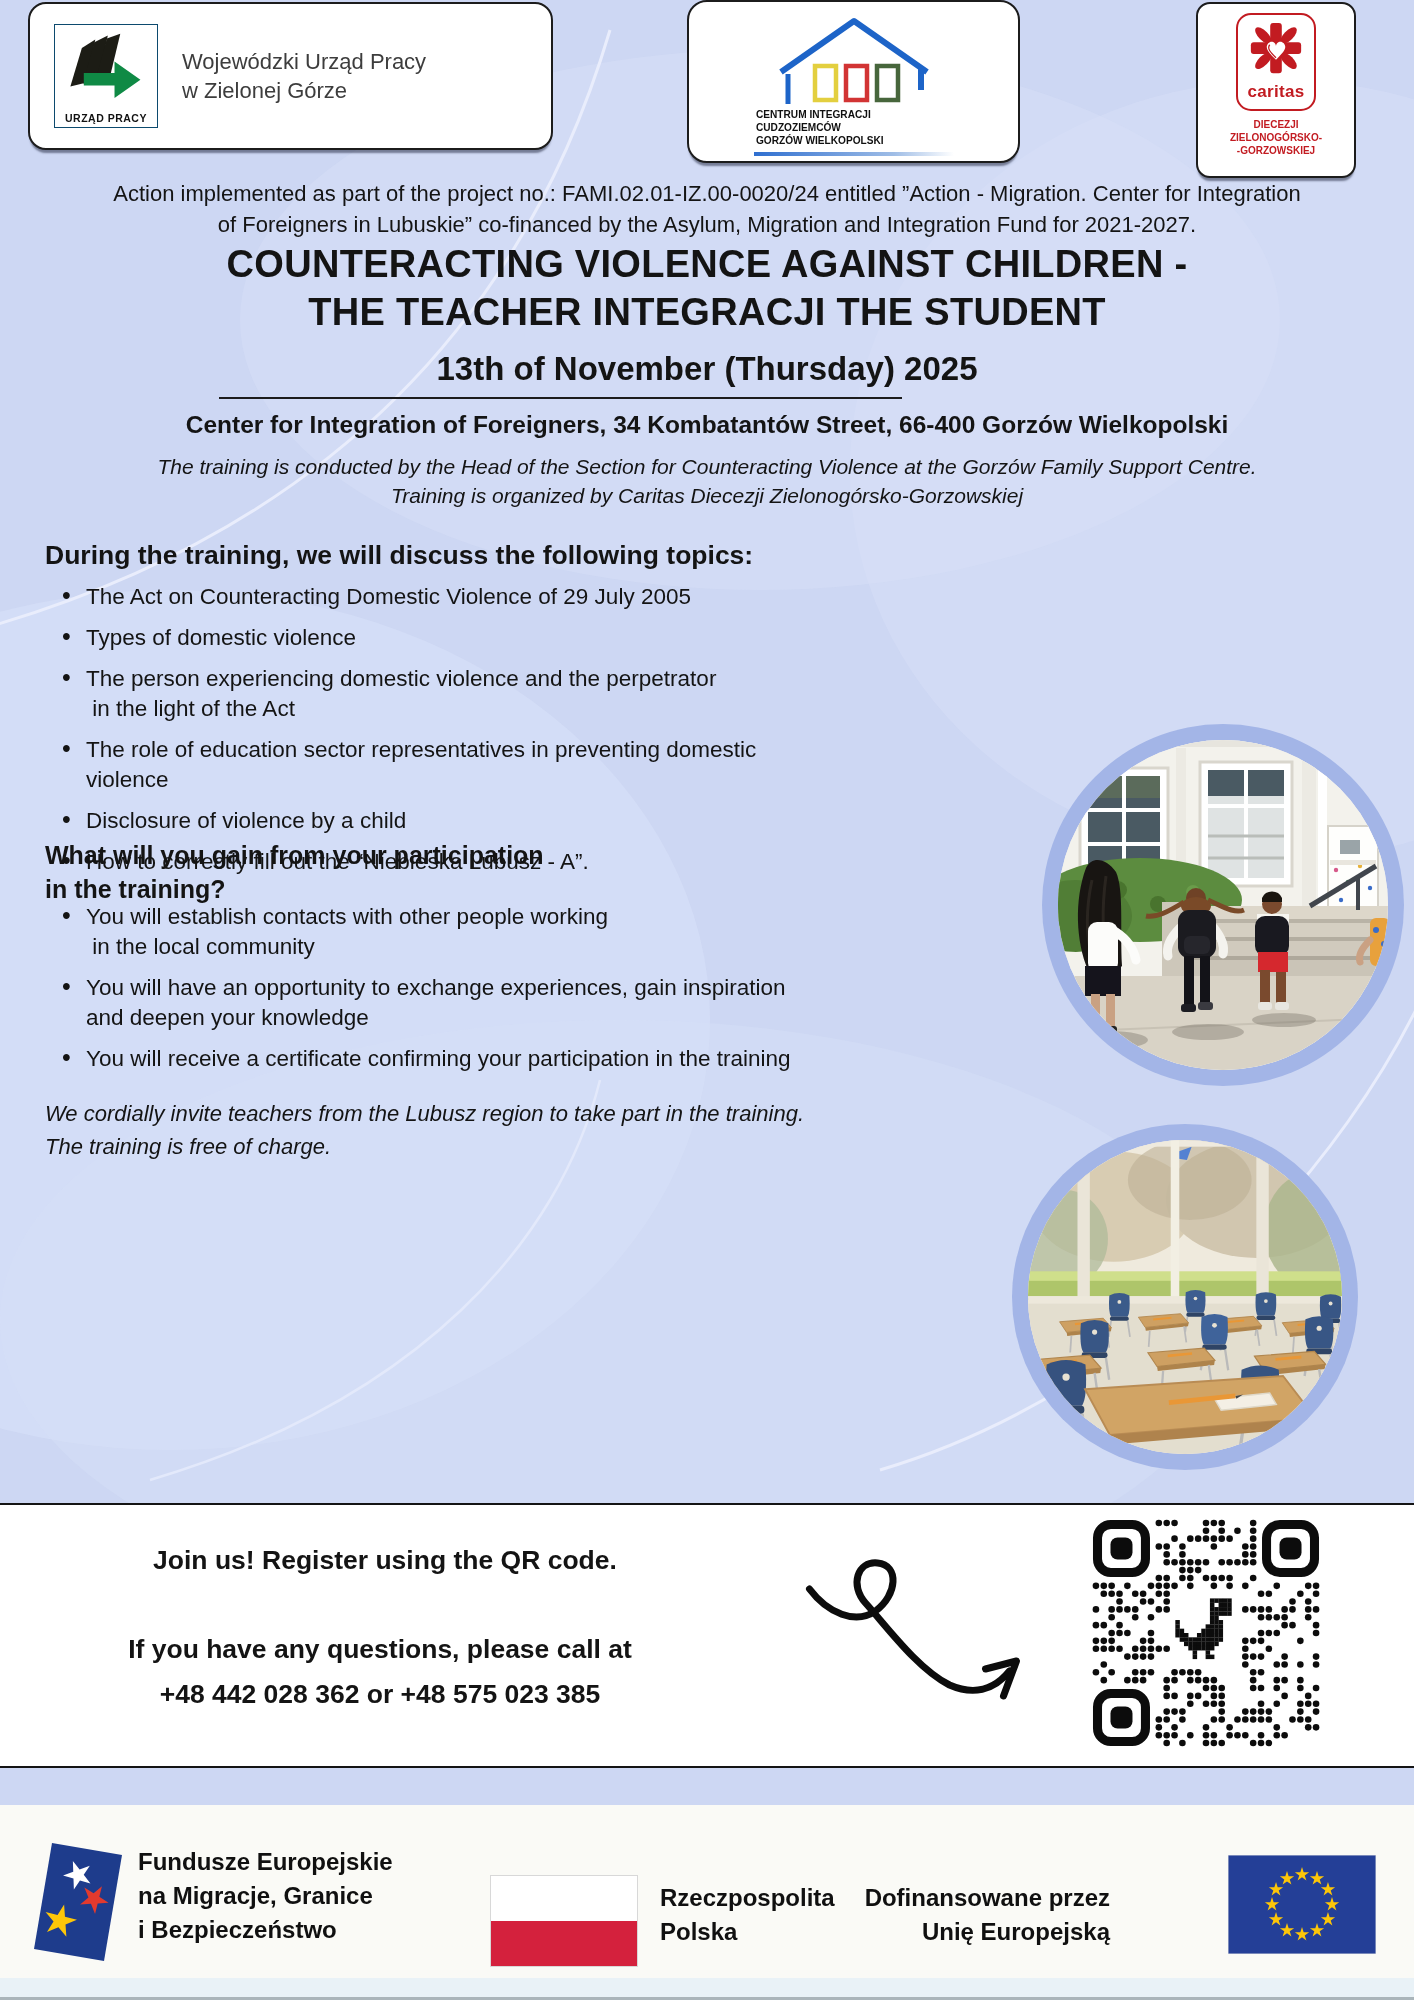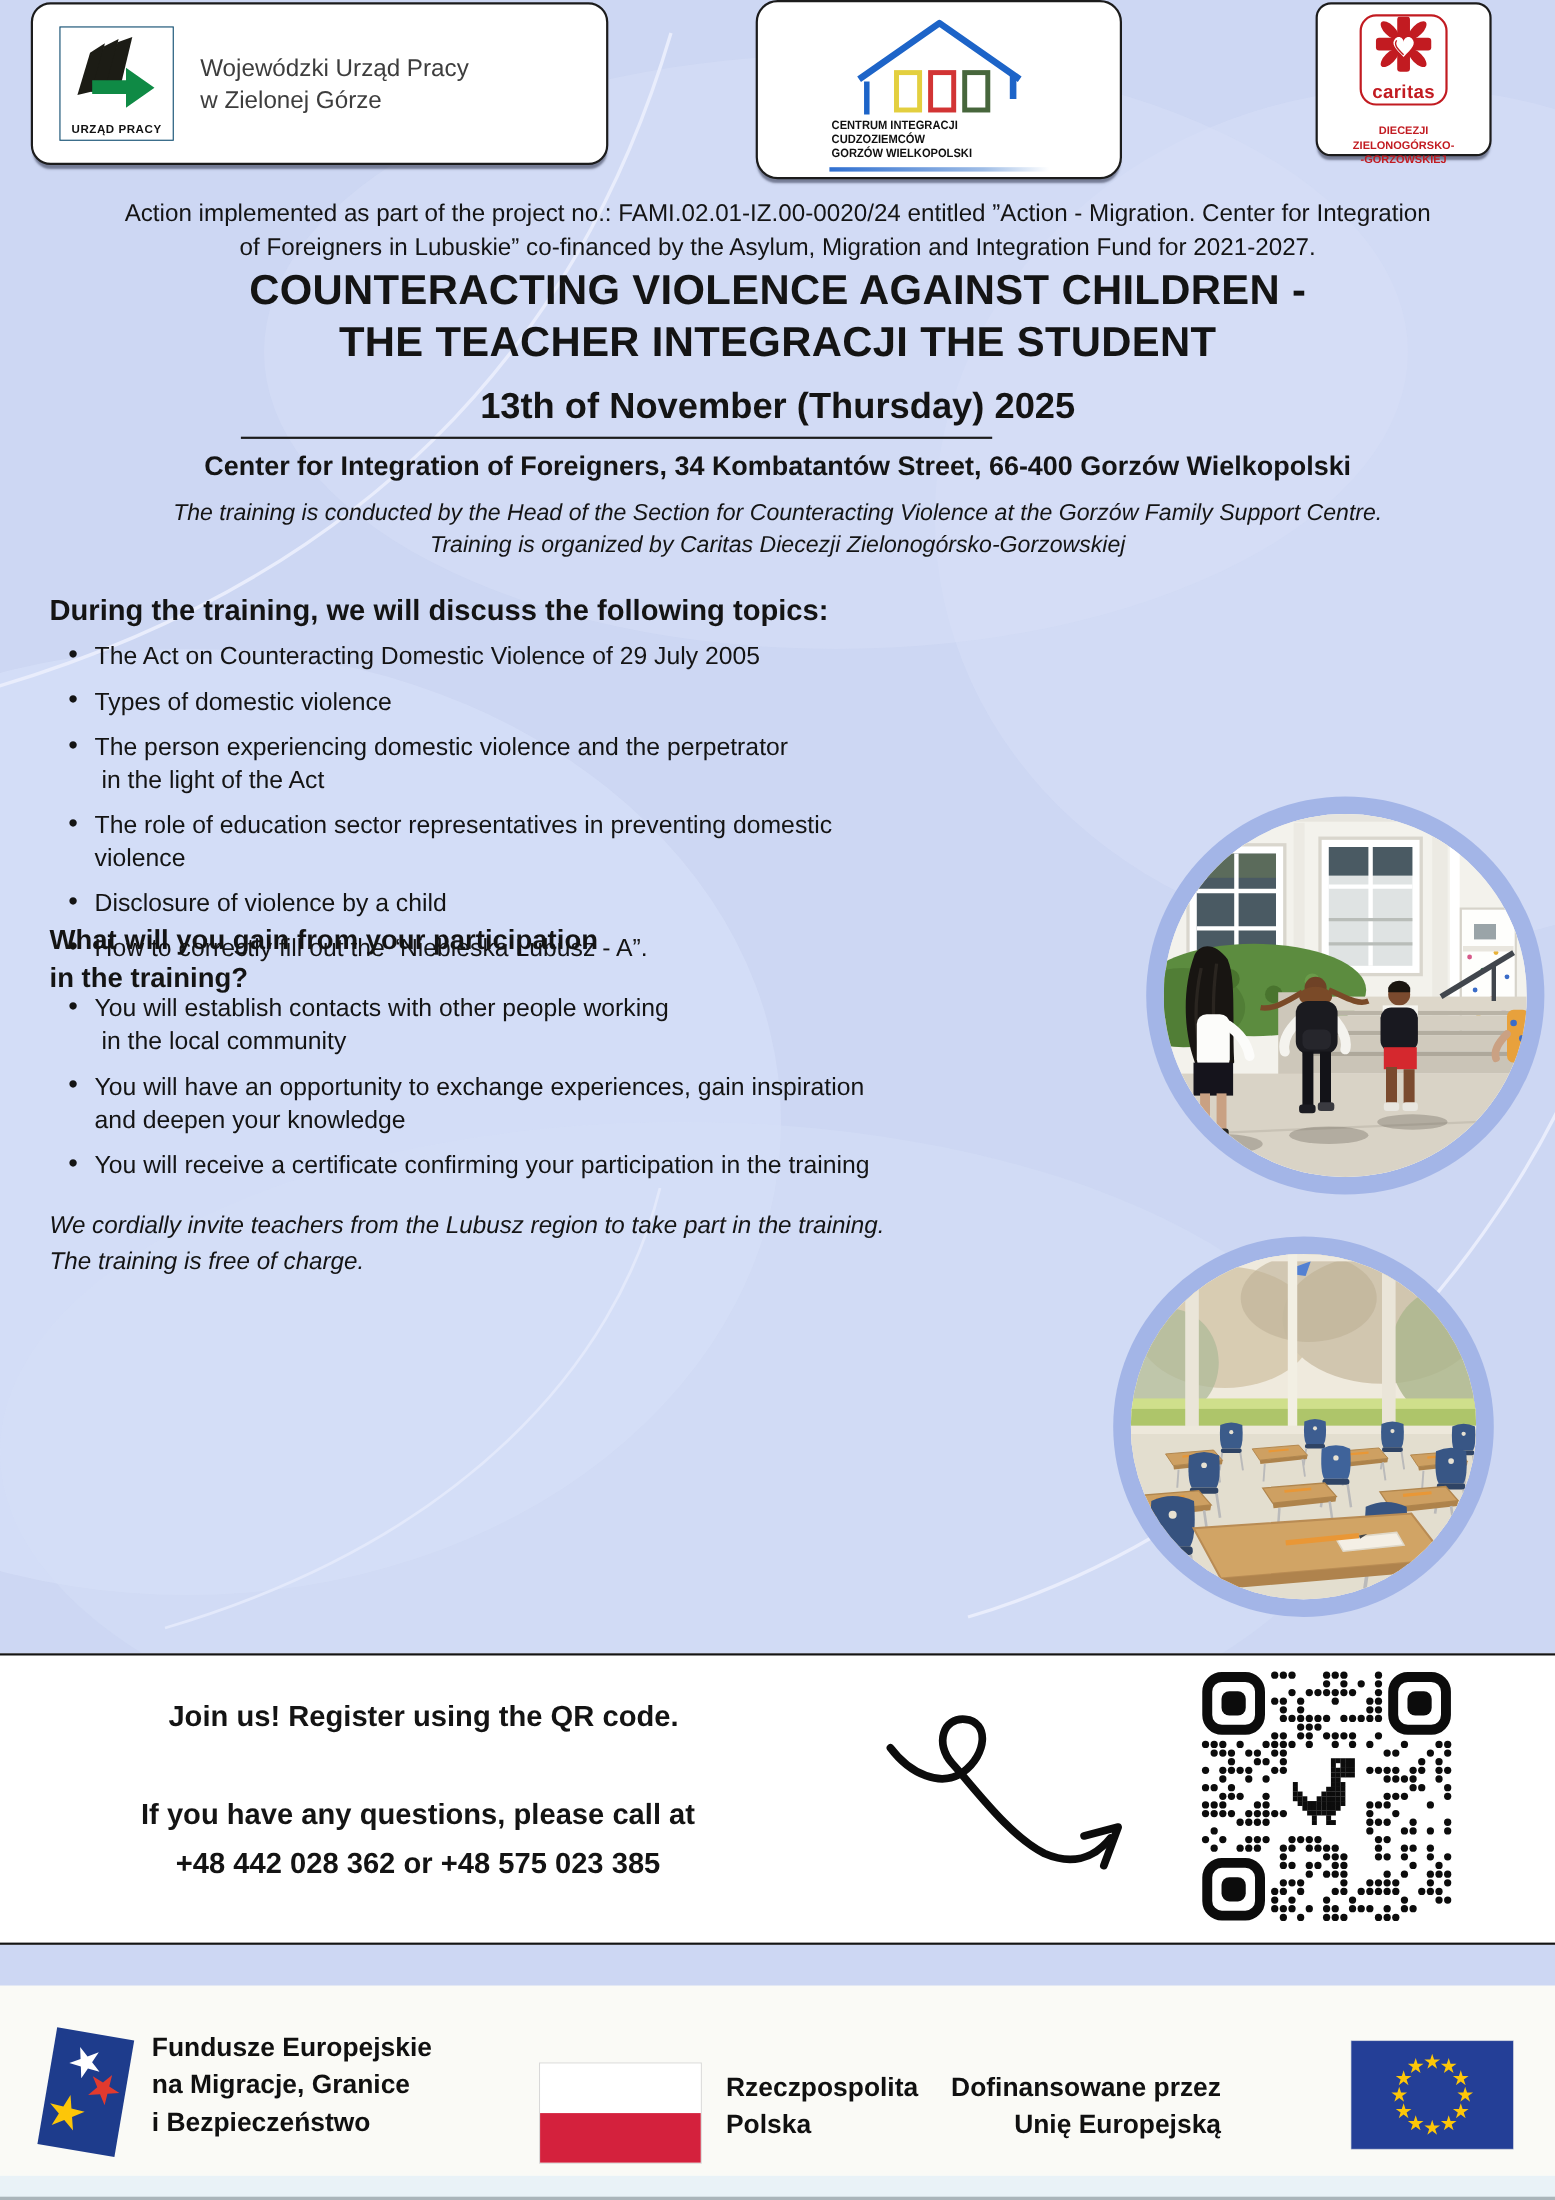--- a/index.html
+++ b/index.html
@@ -14,24 +14,24 @@
   
   .logo-card{background:#fff;border:2px solid #1c1c1c;border-radius:18px;
     box-shadow:0 5px 2px -2px rgba(40,45,70,.55);}
   .wup-card{left:28px;top:2px;width:525px;height:148px;display:flex;align-items:center;gap:24px;padding-left:24px;box-sizing:border-box;}
   .wup-mark{position:relative;width:102px;height:102px;border:1px solid #0c4a6e;background:#fff;flex:0 0 auto;}
   .wup-badge{position:absolute;bottom:3px;left:0;width:100%;text-align:center;font-size:10.5px;font-weight:bold;letter-spacing:.5px;color:#111;}
   .wup-label{font-size:22px;line-height:29px;color:#3d3d3d;}
   .cic-card{left:687px;top:0px;width:333px;height:163px;border-radius:20px;display:flex;flex-direction:column;align-items:center;justify-content:center;box-sizing:border-box;padding-top:6px;}
   .cic-label{width:196px;font-size:11px;font-weight:bold;line-height:13px;color:#101010;transform:scaleX(.92);transform-origin:left;margin-top:2px;}
   .cic-underline{width:200px;height:4px;margin-top:5px;background:linear-gradient(to right,#2f6fd0,#9fbde6 70%,rgba(159,189,230,0));}
-  .caritas-card{left:1196px;top:2px;width:160px;height:140px;border-radius:14px;display:flex;flex-direction:column;align-items:center;box-sizing:border-box;padding-top:9px;}
+  .caritas-card{left:1196px;top:2px;width:160px;height:176px;border-radius:14px;display:flex;flex-direction:column;align-items:center;box-sizing:border-box;padding-top:9px;}
   .caritas-box{width:80px;height:98px;border:2.5px solid #c21b21;border-radius:15px;display:flex;flex-direction:column;align-items:center;justify-content:center;box-sizing:border-box;}
   .caritas-word{font-size:17px;font-weight:bold;color:#c21b21;margin-top:1px;letter-spacing:.3px;}
-  .caritas-diocese{margin-top:17px;font-size:10px;font-weight:bold;color:#c21b21;line-height:13px;text-align:center;}
+  .caritas-diocese{margin-top:7px;font-size:10px;font-weight:bold;color:#c21b21;line-height:13px;text-align:center;}
   
   .project-note{left:0;top:178px;width:1414px;text-align:center;font-size:22px;line-height:31px;}
   .title{left:0;top:240px;width:1414px;text-align:center;font-size:38px;font-weight:bold;line-height:48px;letter-spacing:.3px;}
   .date{left:0;top:350px;width:1414px;text-align:center;font-size:33px;font-weight:bold;}
   .date-underline{left:219px;top:397px;width:683px;height:2px;background:#1c1c1c;}
   .venue{left:0;top:411px;width:1414px;text-align:center;font-size:24.5px;font-weight:bold;}
   .conductor{left:0;top:452px;width:1414px;text-align:center;font-size:21px;line-height:29px;font-style:italic;}
   .topics-h{left:45px;top:540px;font-size:26.5px;font-weight:bold;}
   .blist{left:45px;top:582px;width:750px;list-style:none;margin:0;padding:0;}
   .blist li{position:relative;padding-left:41px;font-size:22.5px;line-height:30px;margin-bottom:11px;white-space:pre-line;}

